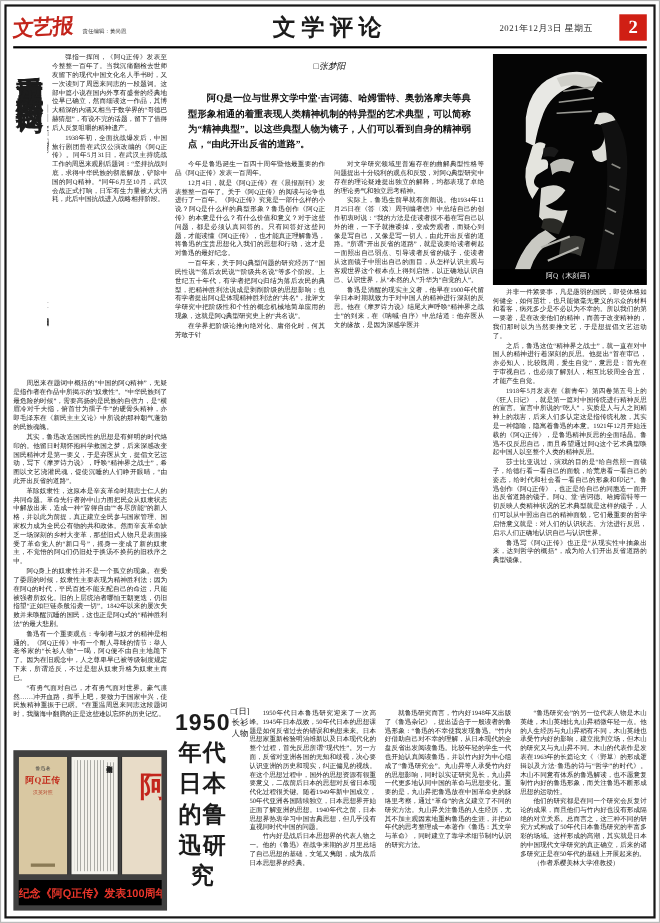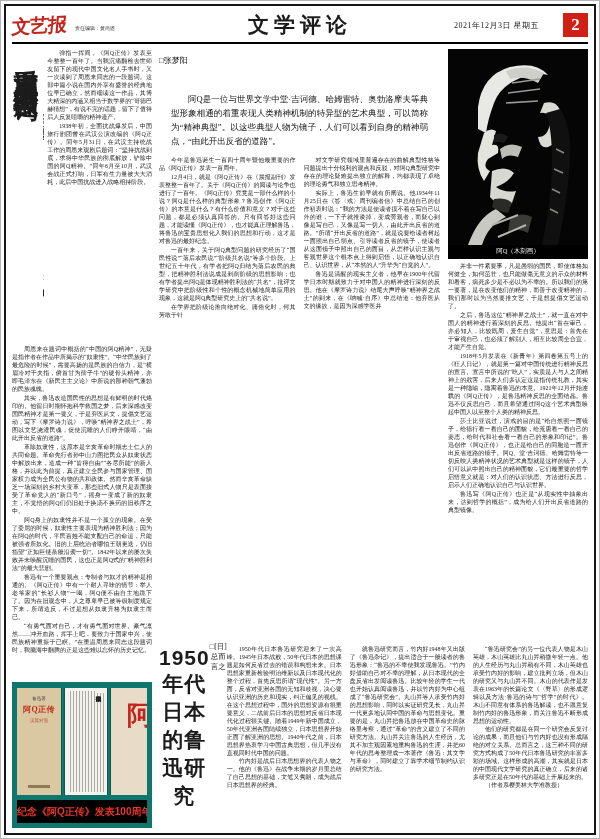--- a/index.html
+++ b/index.html
@@ -34,41 +34,41 @@
   .left-top { display:flex; gap:3px; height:292px; overflow:hidden; flex:0 0 auto; }
   .v-headline { writing-mode:vertical-rl; text-orientation:upright; font-family:"Liberation Sans", sans-serif; font-weight:900; font-size:25px; letter-spacing:3px; line-height:1.1; width:34px; height:292px; }
   .v-strip { width:15px; display:flex; flex-direction:column; align-items:center; overflow:hidden; }
   .v-subtitle { writing-mode:vertical-rl; text-orientation:mixed; font-size:7.5px; color:#111; margin-top:46px; height:150px; letter-spacing:1px; }
   .v-author { writing-mode:vertical-rl; text-orientation:upright; font-size:8px; font-weight:bold; margin-top:28px; height:60px; }
   .left-narrow { flex:1 1 auto; overflow:hidden; }
   .left-body { flex:1 1 auto; overflow:hidden; margin-top:4px; }
   .left-body p, .left-narrow p { margin-bottom:1px; }
 
   
-  .promo { flex:0 0 146px; background:#0f766e; margin-top:4px; padding:6px 5px 5px 5px; display:flex; flex-direction:column; overflow:hidden; }
+  .promo { flex:0 0 146px; background:#404040; margin-top:4px; padding:6px 5px 5px 5px; display:flex; flex-direction:column; overflow:hidden; }
   .covers { display:flex; gap:4px; flex:1 1 auto; overflow:hidden; align-items:stretch; }
   .cover { overflow:hidden; position:relative; box-shadow:0 0 0 1px rgba(0,0,0,0.25); }
   .cover1 { width:44px; background:#d9c8a2; display:flex; flex-direction:column; align-items:center; padding-top:8px; }
   .cover1 .c-author { font-size:4.5px; color:#444; }
   .cover1 .c-title { font-size:8px; font-weight:bold; color:#c12a1a; margin-top:3px; letter-spacing:0.5px; }
   .cover1 .c-sub { font-size:4.5px; color:#b5462f; margin-top:3px; }
   .cover1 .c-bar { width:22px; height:3px; background:#8a7a55; margin-top:auto; margin-bottom:7px; }
   .cover2 { width:42px; background:#f4f2ec; }
   .cover2 .paper-lines { position:absolute; inset:3px; background:repeating-linear-gradient(90deg,#f4f2ec 0 2px,#9a9a95 2px 3px); opacity:0.8; }
   .cover2 .c-masthead { position:absolute; top:3px; right:3px; writing-mode:vertical-rl; text-orientation:upright; font-size:5.5px; font-weight:bold; color:#222; background:#f4f2ec; padding:1px; }
   .cover3 { flex:1 1 auto; background:#e8dcc8; }
   .cover3 .c-big { position:absolute; top:10px; right:-6px; color:#c3251c; font-weight:900; font-size:26px; font-family:"Liberation Sans", sans-serif; }
   .banner { flex:0 0 auto; background:#000; color:#e8352a; font-family:"Liberation Sans", sans-serif; font-weight:900; font-size:10px; letter-spacing:0px; text-align:center; padding:5px 0 4px 0; margin-top:5px; white-space:nowrap; overflow:hidden; }
 
   
   .main-article { flex:0 0 585px; display:flex; gap:8px; overflow:hidden; }
   .main-left { flex:1 1 auto; display:flex; flex-direction:column; overflow:hidden; }
   .main-title { text-align:center; font-family:"Liberation Sans", sans-serif; font-weight:900; font-size:26px; letter-spacing:1px; margin-top:6px; }
-  .byline { text-align:left; font-size:8px; margin-top:6px; color:#111; }
-  .intro { font-size:8.5px; line-height:14px; font-weight:normal; text-align:justify; text-indent:2em; padding:0 12px; margin-top:26px; color:#111; }
+  .byline { text-align:center; font-size:8px; margin-top:6px; color:#111;font-style:italic; }
+  .intro { font-size:8.5px; line-height:14px; font-weight:bold; text-align:justify; text-indent:2em; padding:0 12px; margin-top:16px; color:#111; }
   .main-cols { display:flex; gap:8px; margin-top:8px; flex:1 1 auto; overflow:hidden; }
   .main-col { flex:1 1 0; overflow:hidden; }
   .main-col p { margin-bottom:1px; }
   .main-right { flex:0 0 140px; display:flex; flex-direction:column; overflow:hidden; }
   .portrait-block { flex:0 0 210px; background:#000; display:flex; flex-direction:column; }
   .portrait-block svg { display:block; }
   .img-caption { color:#efefef; font-size:6.5px; text-align:center; padding:2px 0 3px 0; background:#000; }
   .right-text { flex:1 1 auto; overflow:hidden; margin-top:3px; }
   .right-text p { margin-bottom:1px; }
 
@@ -208,21 +208,21 @@
               <p class="body-text">之后，鲁迅这位“精神界之战士”，就一直在对中国人的精神进行着深刻的反思。他提出“首在审己，亦必知人，比较既周，爰生自觉”，意思是：首先在于审视自己，也必须了解别人，相互比较周全合宜，才能产生自觉。</p>
               <p class="body-text">1918年5月发表在《新青年》第四卷第五号上的《狂人日记》，就是第一篇对中国传统进行精神反思的宣言。宣言中所说的“吃人”，实质是人与人之间精神上的戕害，后来人们多认定这是指传统礼教，其实是一种隐喻，隐寓着鲁迅的本意。1921年12月开始连载的《阿Q正传》，是鲁迅精神反思的全面结晶。鲁迅不仅反思自己，而且希望通过阿Q这个艺术典型唤起中国人以至整个人类的精神反思。</p>
               <p class="body-text">莎士比亚说过，演戏的目的是“给自然照一面镜子，给德行看一看自己的面貌，给荒唐看一看自己的姿态，给时代和社会看一看自己的形象和印记”。鲁迅创作《阿Q正传》，也正是给自己的同胞造一面开出反省道路的镜子。阿Q、堂·吉诃德、哈姆雷特等一切反映人类精神状况的艺术典型就是这样的镜子，人们可以从中照出自己的精神面貌，它们最重要的哲学启悟意义就是：对人们的认识状态、方法进行反思，启示人们正确地认识自己与认识世界。</p>
               <p class="body-text">鲁迅写《阿Q正传》也正是“从现实性中抽象出来，达到哲学的概括”，成为给人们开出反省道路的典型镜像。</p>
             </div>
           </div>
         </div>
 
         <div class="bottom-article">
           <div class="bottom-title">1950年代日本的鲁迅研究</div>
-          <div class="bottom-byline">□[日]总而言之</div>
+          <div class="bottom-byline">□[日]长衫人物</div>
           <div class="bottom-cols">
             <div class="bottom-col col">
               <p class="body-text">1950年代日本鲁迅研究迎来了一次高峰。1945年日本战败，50年代日本的思想课题是如何反省过去的错误和构想未来。日本思想家重新检验明治维新以及日本现代化的整个过程，首先反思所谓“现代性”。另一方面，反省对亚洲各国的无知和歧视，决心要认识亚洲的历史和现实，纠正偏见的视线。在这个思想过程中，国外的思想资源有很重要意义，二战前后日本的思想对反省日本现代化过程很关键。随着1949年新中国成立，50年代亚洲各国陆续独立，日本思想界开始正面了解亚洲的思想。1940年代之前，日本思想界热衷学习中国古典思想，但几乎没有直视同时代中国的问题。</p>
               <p class="body-text">竹内好是战后日本思想界的代表人物之一。他的《鲁迅》在战争末期的岁月里总结了自己思想的基础，文笔又隽朗，成为战后日本思想界的经典。</p>
             </div>
             <div class="bottom-col col">
               <p class="body-text">就鲁迅研究而言，竹内好1948年又出版了《鲁迅杂记》，提出适合于一般读者的鲁迅形象：“鲁迅的不幸使我发现鲁迅。”竹内好借助自己对不幸的理解，从日本现代的全盘反省出发阅读鲁迅。比较年轻的学生一代也开始认真阅读鲁迅，并以竹内好为中心组成了“鲁迅研究会”。丸山昇等人承受竹内好的思想影响，同时以实证研究见长，丸山昇一代更多地认同中国的革命与思想变化。重要的是，丸山昇把鲁迅放在中国革命史的脉络里考察，通过“革命”的含义建立了不同的研究方法。丸山昇关注鲁迅的人生经历，尤其不加主观因素地重构鲁迅的生涯，并把60年代的思考整理成一本著作《鲁迅：其文学与革命》，同时建立了靠学术细节制约认识的研究方法。</p>
             </div>
             <div class="bottom-col col">
               <p class="body-text">“鲁迅研究会”的另一位代表人物是木山英雄，木山英雄比丸山昇稍微年轻一点。他的人生经历与丸山昇稍有不同，木山英雄也承受竹内好的影响，建立批判立场，但木山的研究又与丸山昇不同。木山的代表作是发表在1963年的长篇论文《〈野草〉的形成逻辑以及方法·鲁迅的诗与“哲学”的时代》。木山不同意有体系的鲁迅解读，也不愿意复制竹内好的鲁迅形象，而关注鲁迅不断形成思想的运动性。</p>

